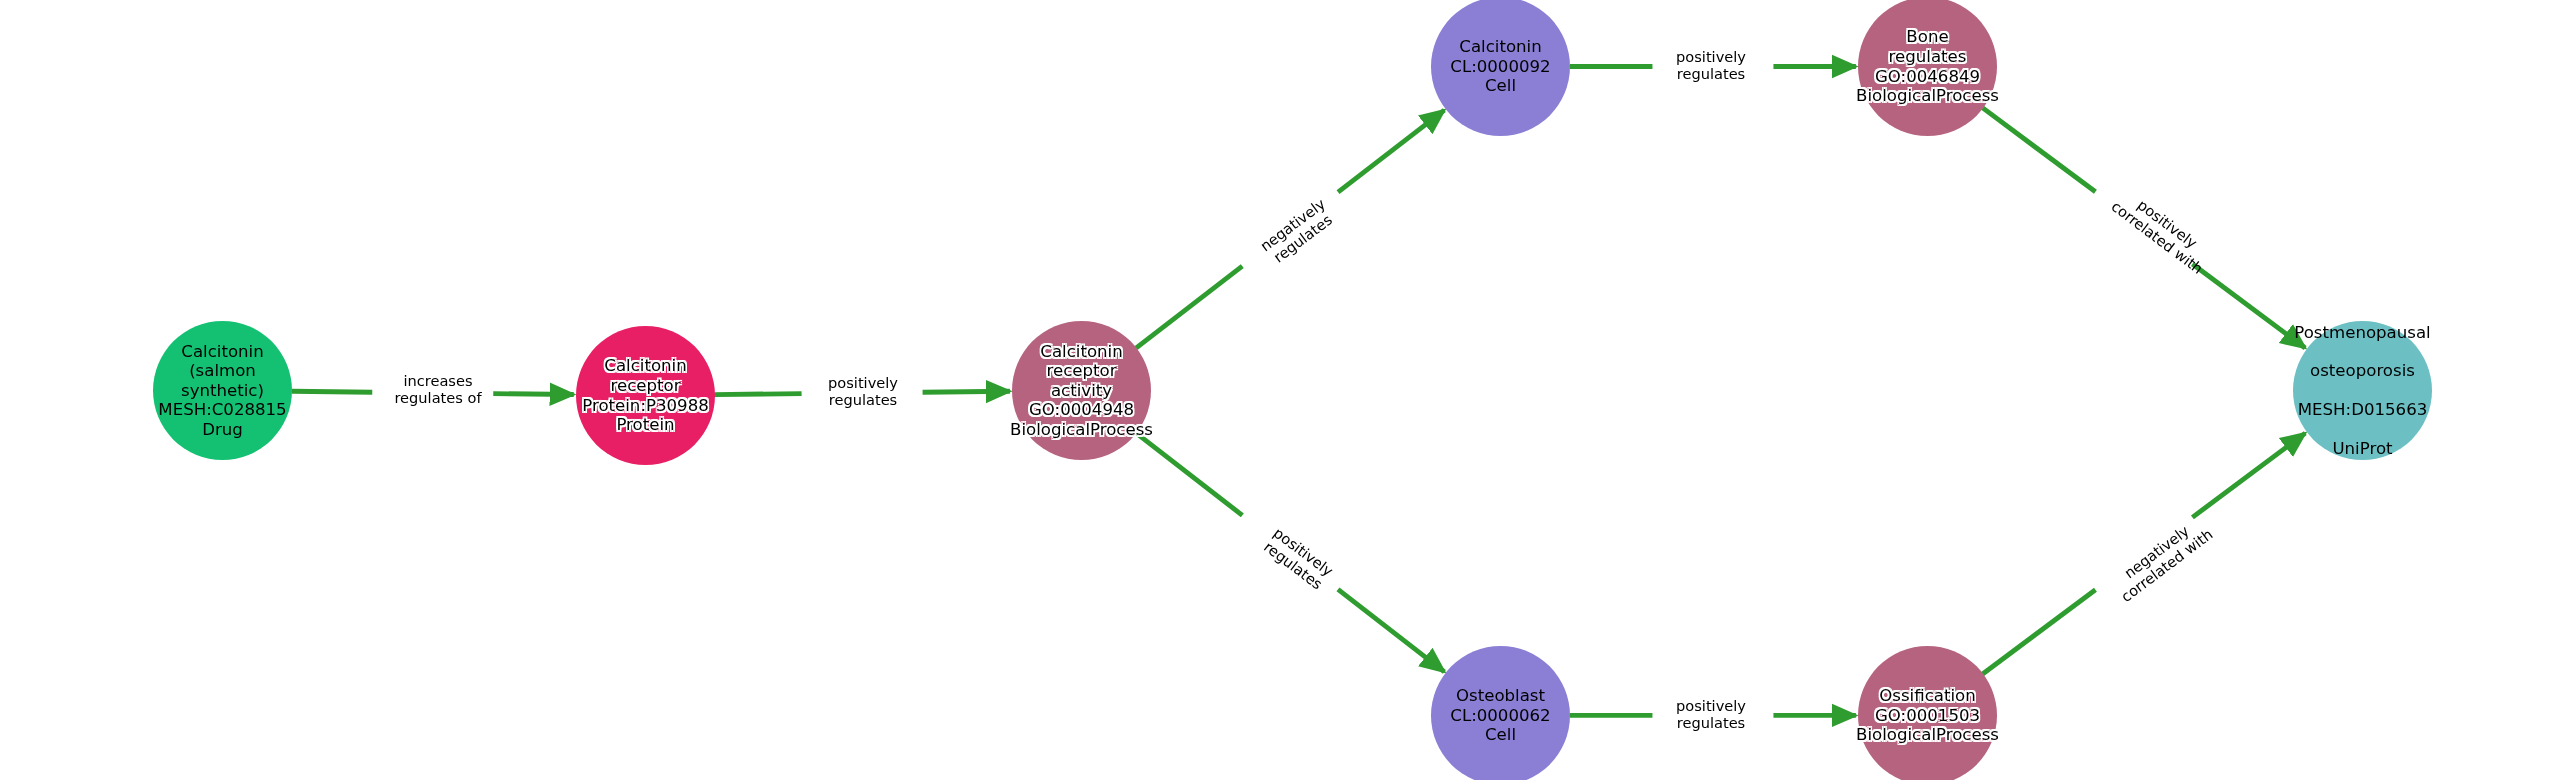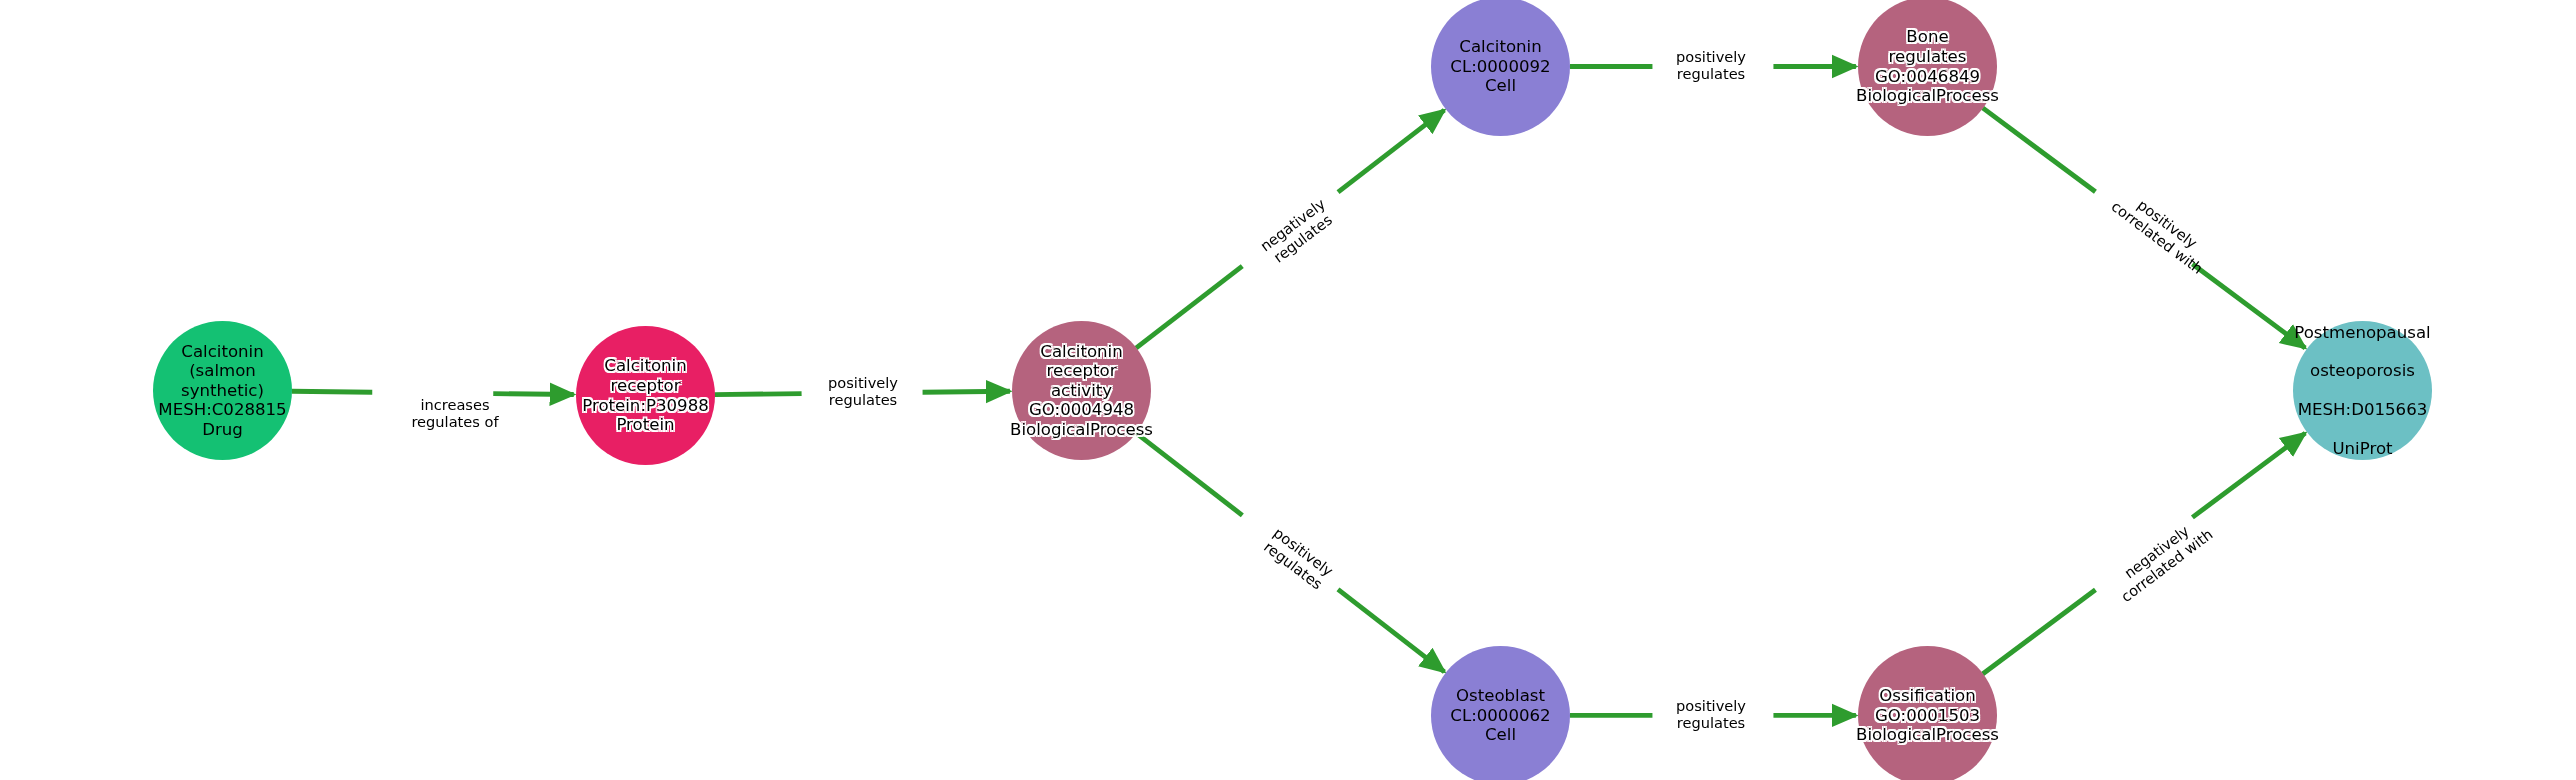--- a/index.html
+++ b/index.html
@@ -136,21 +136,21 @@
         <span class="nline">BiologicalProcess</span>
       </div>
       <div class="node" style="left: 2293px; top: 321px; width: 139px; height: 139px; background: rgb(108, 192, 196); gap: 19px;">
         <span class="nline">Postmenopausal</span>
         <span class="nline">osteoporosis</span>
         <span class="nline">MESH:D015663</span>
         <span class="nline">UniProt</span>
       </div>
     </div>
   <div id="label-layer">
-      <div class="edge-label" style="left: 455px; top: 390px; transform: translate(-50%, -50%) rotate(0deg); margin-top: 24px;">
+      <div class="edge-label" style="left: 438px; top: 390px; transform: translate(-50%, -50%) rotate(0deg);">
         <span class="elline">increases</span>
         <span class="elline">regulates of</span>
       </div>
       <div class="edge-label" style="left: 863px; top: 392px; transform: translate(-50%, -50%) rotate(0deg);">
         <span class="elline">positively</span>
         <span class="elline">regulates</span>
       </div>
       <div class="edge-label" style="left: 1298px; top: 232px; transform: translate(-50%, -50%) rotate(-37deg);">
         <span class="elline">negatively</span>
         <span class="elline">regulates</span>

